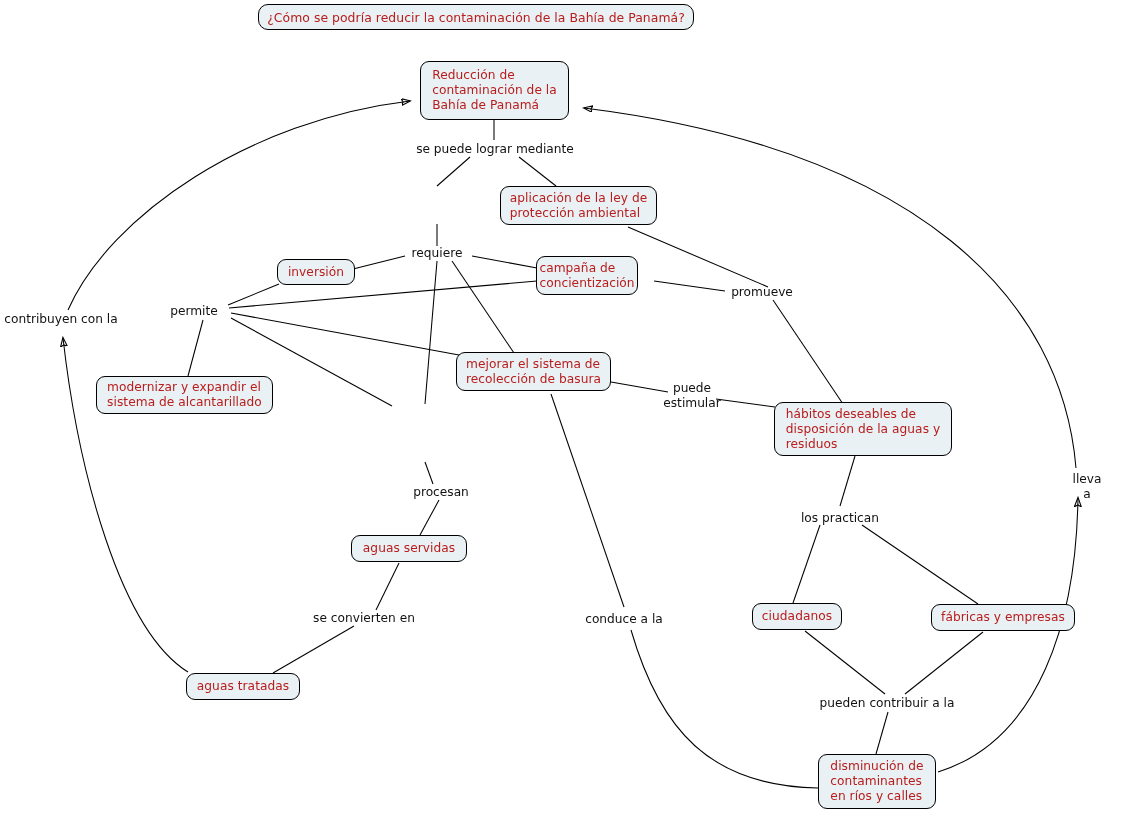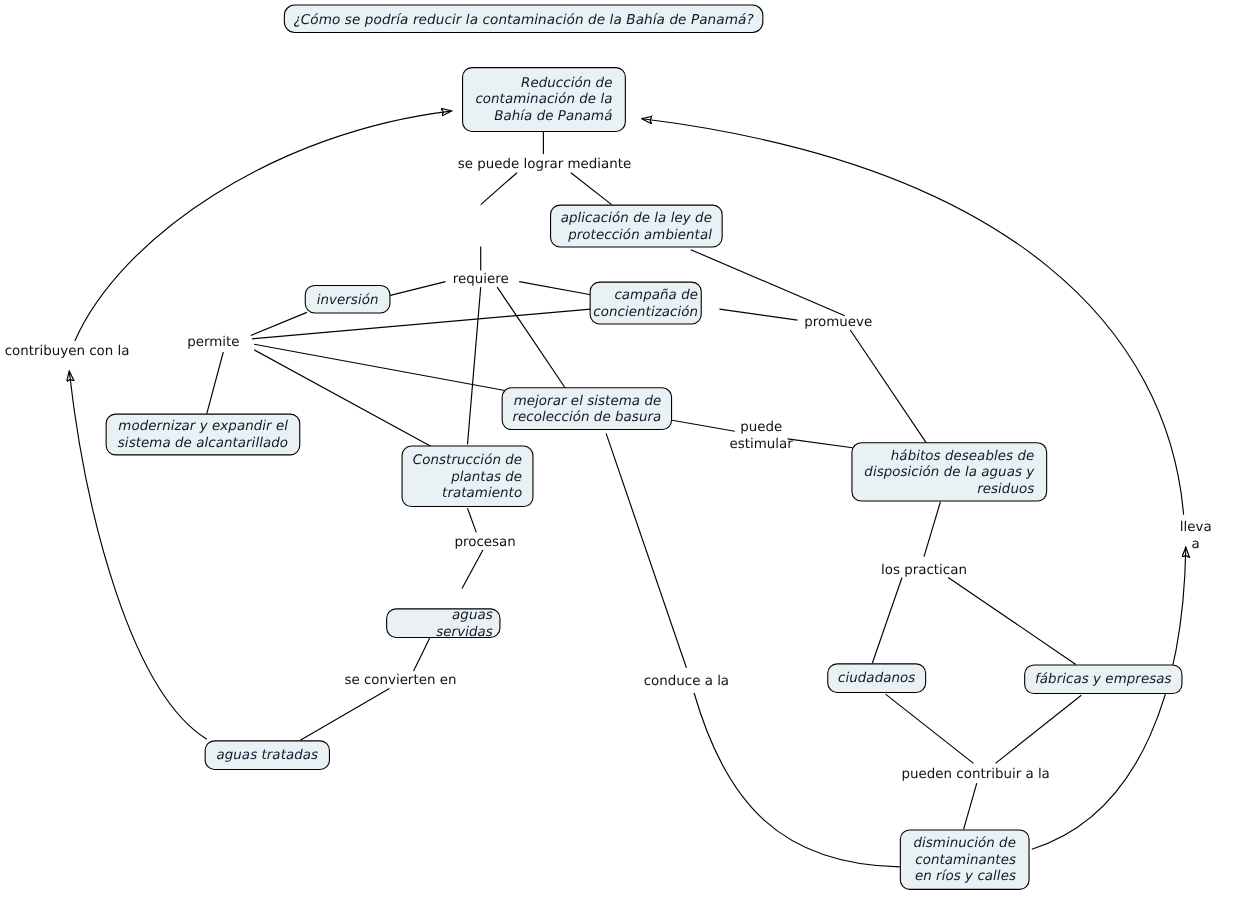--- a/index.html
+++ b/index.html
@@ -31,28 +31,27 @@
   }
   .node {
     position: absolute;
     box-sizing: border-box;
     background: #e9f1f4;
     border: 1px solid #000000;
     border-radius: 9px;
     display: flex;
     align-items: center;
     justify-content: center;
-    text-align: right;
-    color: #0f172a;
+    text-align: left;
+    color: #b91c1c;
     font-size: 12.2px;
     line-height: 15px;
     letter-spacing: 0.05px;
     padding: 2px 6px;
     white-space: pre-line;
-    font-style: italic;
   }
   .node.question {
     border-radius: 10px;
     font-size: 12.4px;
   }
   .linklabel {
     position: absolute;
     color: #111111;
     font-size: 12.2px;
     line-height: 14.5px;
@@ -135,29 +134,26 @@
 
   <div class="node" style="left:536px; top:256px; width:102px; height:39px;">campaña de
 concientización</div>
 
   <div class="node" style="left:96px; top:376px; width:177px; height:38px;">modernizar y expandir el
 sistema  de alcantarillado</div>
 
   <div class="node" style="left:456px; top:352px; width:155px; height:39px;">mejorar el sistema de
 recolección de basura</div>
 
-  <div class="node" style="left:365px; top:405px; width:120px; height:56px;">Construcción de
-plantas de
-tratamiento</div>
 
   <div class="node" style="left:774px; top:402px; width:178px; height:54px;">hábitos deseables de
 disposición de la aguas y
 residuos</div>
 
-  <div class="node" style="left:351px; top:553px; width:104px; height:27px;">aguas servidas</div>
+  <div class="node" style="left:351px; top:535px; width:116px; height:27px;">aguas servidas</div>
 
   <div class="node" style="left:186px; top:673px; width:114px; height:27px;">aguas tratadas</div>
 
   <div class="node" style="left:752px; top:603px; width:90px; height:27px;">ciudadanos</div>
 
   <div class="node" style="left:818px; top:754px; width:118px; height:55px;">disminución de
 contaminantes
 en ríos y calles</div>
 
   <div class="node" style="left:931px; top:604px; width:144px; height:27px;">fábricas y empresas</div>

